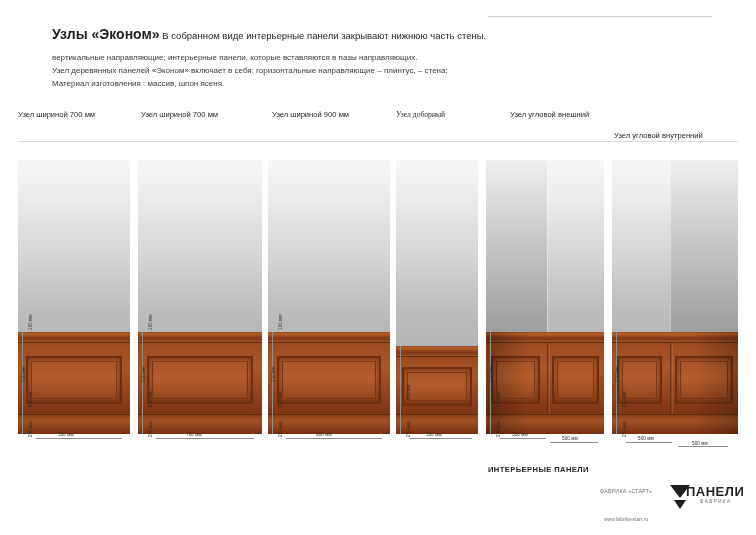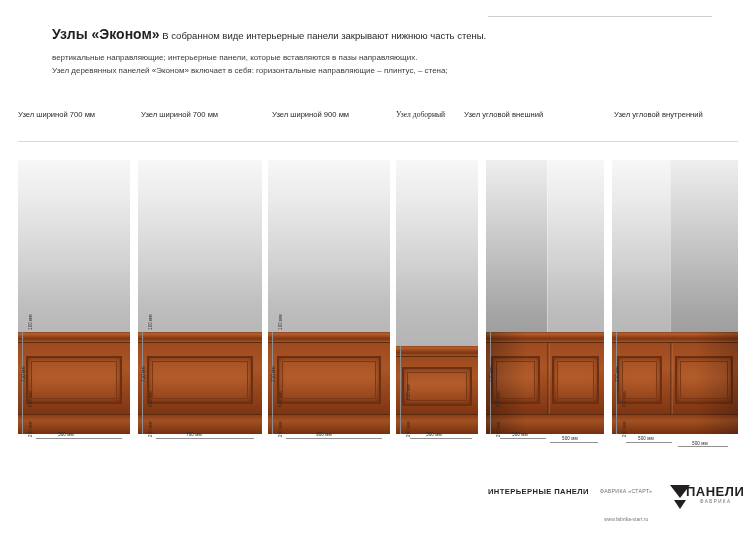--- a/index.html
+++ b/index.html
@@ -91,51 +91,52 @@
   
   .dim {
     position:absolute; font-size:4.6px; color:#2b2b2b; white-space:nowrap;
     letter-spacing:.1px;
   }
   .dim.vert { transform:rotate(-90deg); transform-origin:left top; }
   .dimline-v { position:absolute; width:1px; background:#8f8f8f; }
   .dimline-h { position:absolute; height:1px; background:#8f8f8f; }
   .foot-line { position:absolute; left:488px; top:16px; width:224px; height:1px; background:#cfcfcf; }
   .foot-title {
-    position:absolute; left:488px; top:487px; font-size:7.6px; font-weight:bold;
+    position:absolute; left:488px; top:465px; font-size:7.6px; font-weight:bold;
     letter-spacing:.4px; color:#231f20;
   }
   .foot-sub { position:absolute; left:600px; top:488px; font-size:5.2px; color:#6d6d6d; letter-spacing:.3px; }
   .foot-url { position:absolute; left:604px; top:516px; font-size:5px; color:#7a7a7a; }
   .logo { position:absolute; left:668px; top:482px; width:70px; height:30px; }
   .logo-text { position:absolute; left:686px; top:484px; font-size:13px; font-weight:bold; color:#231f20; letter-spacing:.5px; }
   .logo-sub { position:absolute; left:700px; top:499px; font-size:4.6px; color:#6d6d6d; letter-spacing:1.4px; }
 </style>
 </head>
 <body>
 
 <div class="page">
 
   <div class="header">
     <div class="title">
       <span class="bold">Узлы «Эконом»</span><span class="thin"> В собранном виде интерьерные панели закрывают нижнюю часть стены.</span>
     </div>
     <div class="intro">
       <div>вертикальные направляющие; интерьерные панели, которые вставляются в пазы направляющих.</div>
       <div>Узел деревянных панелей «Эконом» включает в себя: горизонтальные направляющие – плинтус, – стена;</div>
+      <div>Материал изготовления : массив, шпон ясеня.</div>
     </div>
   </div>
 
   <div class="captions">
     <div class="cap" style="left:18px;">Узел шириной 700 мм</div>
     <div class="cap" style="left:141px;">Узел шириной 700 мм</div>
     <div class="cap" style="left:272px;">Узел шириной 900 мм</div>
     <div class="cap" style="left:396px;font-family:Liberation Serif, serif;">Узел доборный</div>
-    <div class="cap" style="left:464px;">Узел угловой внешний</div>
-    <div class="cap" style="left:614px;">Узел угловой внутренний</div>
+    <div class="cap" style="left:510px;">Узел угловой внешний</div>
+    <div class="cap" style="left:614px;margin-top:21px;">Узел угловой внутренний</div>
   </div>
   <div class="rule"></div>
 
   <div class="band">
 
     <div class="panelgrp" style="left:18px; width:112px;">
       <div class="wall" style="height:186px; top:18px;"></div>
       <div class="wood" style="top:190px; height:102px;">
         <div class="wood-inner">
           <div class="cap-rail"></div>

